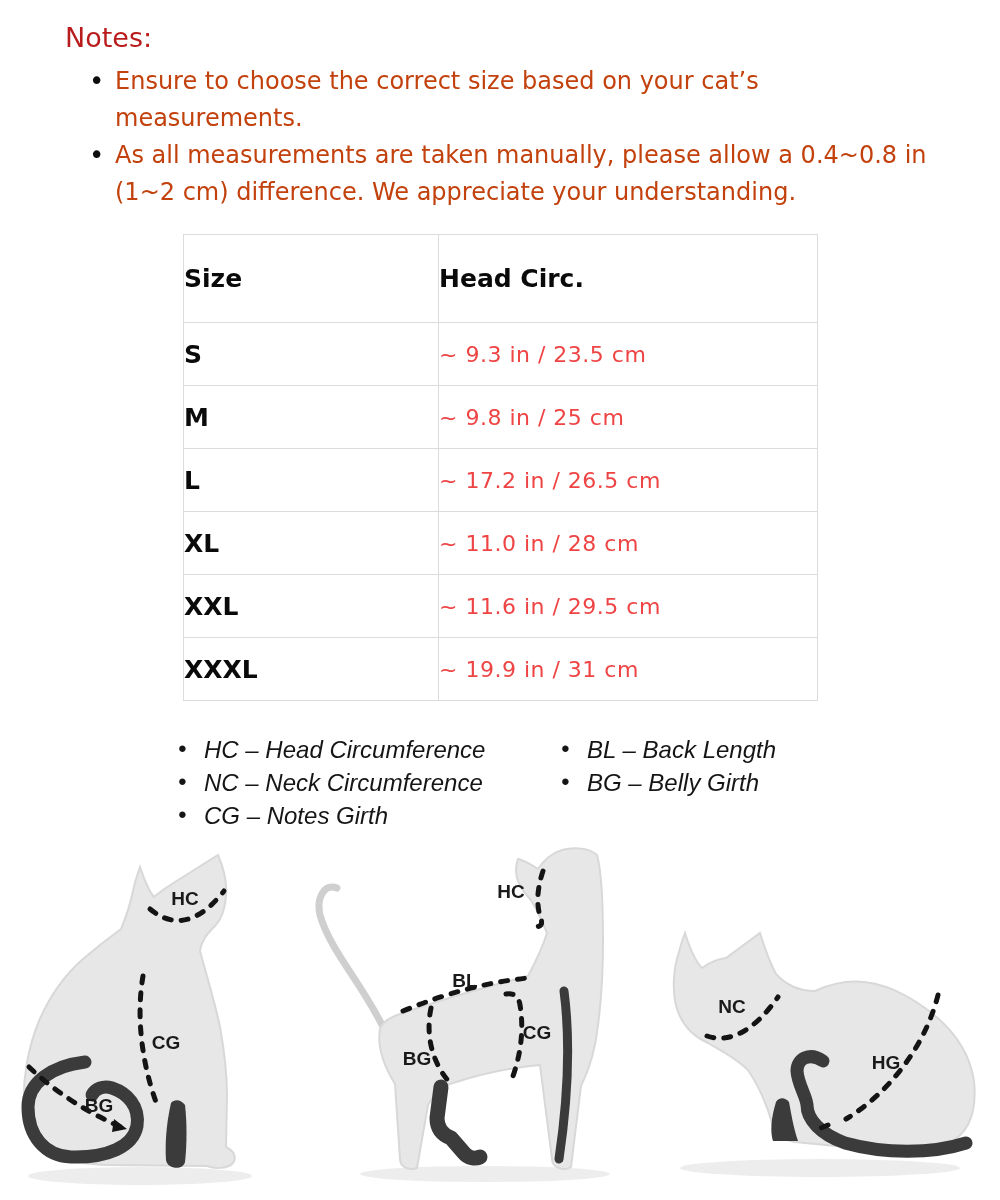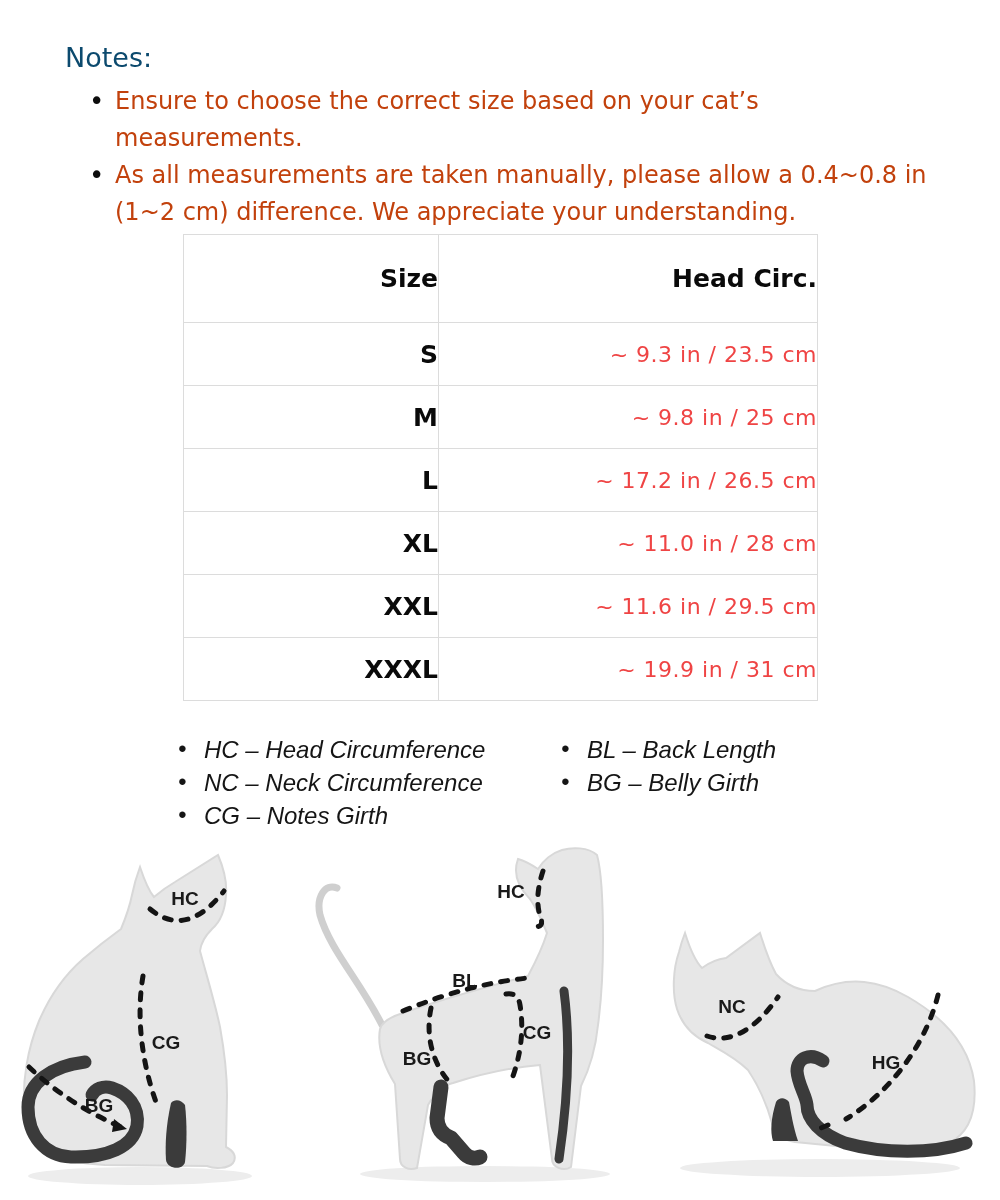--- a/index.html
+++ b/index.html
@@ -4,39 +4,39 @@
 <style>
   * { margin:0; padding:0; box-sizing:border-box; }
   html,body { background:#ffffff; }
   .page {
     position:relative; width:1000px; height:1200px; background:#ffffff;
     font-family:"DejaVu Sans", sans-serif; color:#111; overflow:hidden;
   }
 
   
   .notes { position:absolute; left:65px; top:22px; width:880px; }
-  .notes-heading { font-size:27px; font-weight:400; color:#0c4a6e;margin-top:20px; }
+  .notes-heading { font-size:27px; font-weight:400; color:#b91c1c; }
   .notes-list { list-style:none; margin-top:10px; }
   .notes-list li {
     position:relative; padding-left:50px; font-size:24px; line-height:37px;
     color:#c2410c; white-space:pre-line;
   }
   .notes-list li::before {
     content:"•"; position:absolute; left:24px; top:0; font-size:26px; color:#0d0d0d;
   }
 
   
   .size-table {
     position:absolute; left:183px; top:234px; width:634px;
     border-collapse:collapse; table-layout:fixed;
   }
   .size-table col.c1 { width:255px; }
   .size-table col.c2 { width:379px; }
   .size-table th, .size-table td {
-    border:1px solid #dcdcdc; text-align:right; vertical-align:middle;
+    border:1px solid #dcdcdc; text-align:left; vertical-align:middle;
     background:#ffffff;
   }
   .size-table th { height:88px; font-size:25px; font-weight:700; color:#0a0a0a; }
   .size-table td { height:63px; }
   .size-table td.size-cell { font-size:25px; font-weight:700; color:#0a0a0a; }
   .size-table td.value-cell { font-size:22px; color:#ef4444; letter-spacing:0.5px; }
 
   
   .legend-list { position:absolute; list-style:none; font-family:"Liberation Sans", sans-serif; }
   .legend-left  { left:176px; top:733px; }

